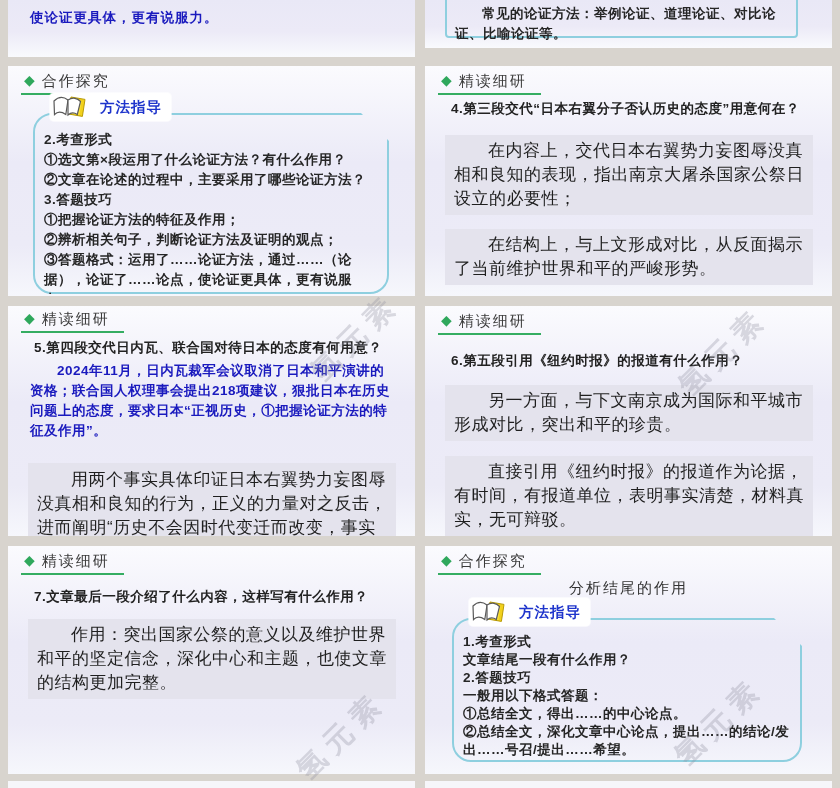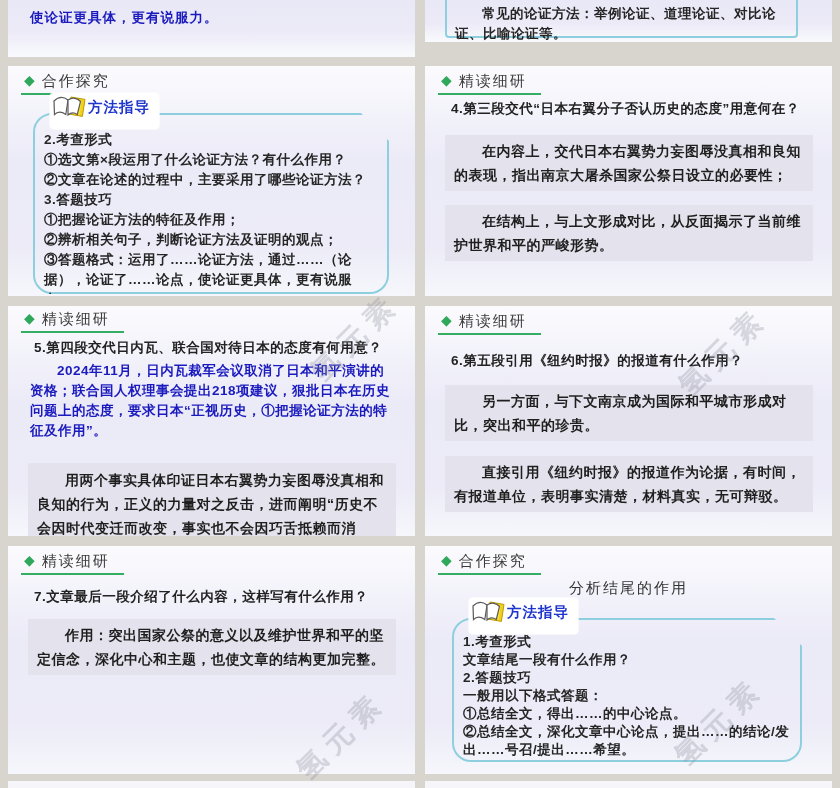--- a/index.html
+++ b/index.html
@@ -11,21 +11,21 @@
   }
   .slide{
     position:absolute;overflow:hidden;
     background:linear-gradient(180deg,#fbfbfe 0%,#ebeaf7 42%,#ecebf7 78%,#f6f7fc 100%);
   }
   .slide.partial-bottom{background:linear-gradient(180deg,#e9e8f6 0%,#eceaf7 55%,#f9fafd 100%);}
   .slide.partial-top{background:#f6f6fa;}
 
   
   #s-top-left {left:8px;  top:0;    width:407px;height:57px;}
-  #s-top-right{left:425px;top:0;    width:407px;height:42px;}
+  #s-top-right{left:425px;top:0;    width:407px;height:48px;}
   #s-coop1    {left:8px;  top:66px; width:407px;height:230px;}
   #s-read4    {left:425px;top:66px; width:407px;height:230px;}
   #s-read5    {left:8px;  top:306px;width:407px;height:230px;}
   #s-read6    {left:425px;top:306px;width:407px;height:230px;}
   #s-read7    {left:8px;  top:546px;width:407px;height:228px;}
   #s-coop2    {left:425px;top:546px;width:407px;height:228px;}
   #s-bot-left {left:8px;  top:781px;width:407px;height:7px;}
   #s-bot-right{left:425px;top:781px;width:407px;height:7px;}
 
   .slide-header{
@@ -33,32 +33,32 @@
     border-bottom:2px solid #35ad62;white-space:nowrap;
   }
   .diamond{color:#2fa85c;font-size:14px;margin-right:7px;vertical-align:1px;}
   .header-label{font-size:15px;color:#3a3a3a;letter-spacing:2px;}
 
   .question{
     font-weight:700;color:#222;font-size:13.5px;letter-spacing:.5px;
     padding:0 20px 0 26px;line-height:1.5;
   }
   .answer-box{
-    background:#e4e3ed;color:#1f1f1f;font-weight:700;font-size:14px;
+    background:#e4e3ed;color:#1f1f1f;font-weight:400;font-size:17px;
     line-height:24px;margin:0 19px 0 20px;padding:4px 9px;
     text-indent:2em;letter-spacing:.5px;
   }
   .blue-text{color:#1a1abe;font-weight:700;font-size:13.5px;letter-spacing:.5px;}
   .blue-para{
     color:#1a1abe;font-weight:700;font-size:13.5px;line-height:20px;
     padding:0 18px 0 22px;text-indent:2em;letter-spacing:.5px;
   }
   .method-badge{
-    position:absolute;display:flex;align-items:center;gap:0;z-index:3;
-    background:#ffffff;border-radius:4px;padding:1px 9px 9px 2px;
+    position:absolute;display:flex;align-items:center;gap:12px;z-index:3;
+    background:#ffffff;border-radius:4px;padding:1px 9px 1px 2px;
     box-shadow:0 0 0 1px rgba(255,255,255,.6);
   }
   .method-badge .label{color:#1f35cc;font-weight:700;font-size:14.5px;letter-spacing:1px;}
   .method-box{
     position:absolute;z-index:1;border:2px solid #8ecfdf;border-radius:19px;
     clip-path:polygon(0 0,calc(100% - 28px) 0,100% 28px,100% 100%,0 100%);
   }
   .method-line{
     font-weight:700;color:#262626;font-size:13.5px;line-height:20px;letter-spacing:.5px;
   }

